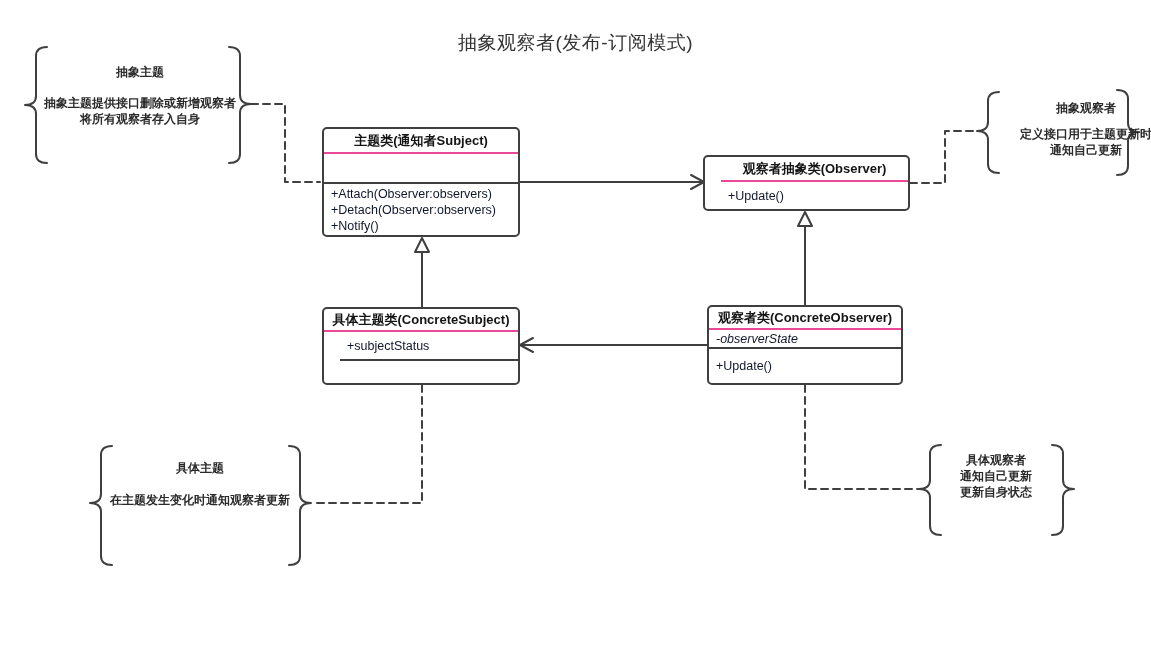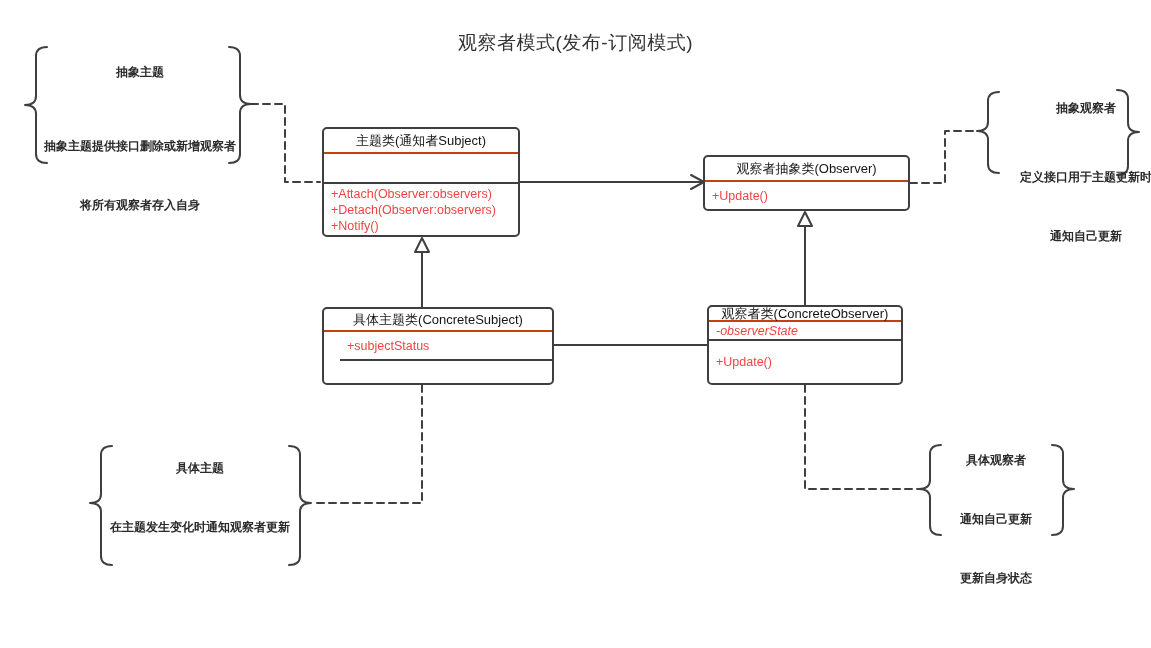--- a/index.html
+++ b/index.html
@@ -12,34 +12,34 @@
   .diagram-title {
     position:absolute; top:30px; left:0; width:100%; text-align:center;
     font-size:19px; color:#333; letter-spacing:0.5px;
   }
 
   .uml-box {
     position:absolute; background:#fff; border:2px solid #3f3f3f; border-radius:5px;
     box-sizing:border-box; display:flex; flex-direction:column;
   }
   .uml-title {
-    border-bottom:2px solid #c2410c; display:flex; align-items:center; justify-content:center;
-    font-weight:normal; font-size:13px; color:#141414; box-sizing:border-box; flex:0 0 auto;
+    border-bottom:2px solid #ec4899; display:flex; align-items:center; justify-content:center;
+    font-weight:bold; font-size:13px; color:#141414; box-sizing:border-box; flex:0 0 auto;
     white-space:nowrap;
   }
   .uml-row {
-    border-bottom:2px solid #3f3f3f; box-sizing:border-box; font-size:12.5px; color:#ef4444;
+    border-bottom:2px solid #3f3f3f; box-sizing:border-box; font-size:12.5px; color:#0f172a;
     display:flex; flex-direction:column; justify-content:center; padding:2px 7px; flex:0 0 auto;
     line-height:16px; white-space:nowrap;
   }
   .uml-row.last { border-bottom:none; flex:1 1 auto; }
 
   .note {
     position:absolute; display:flex; flex-direction:column; text-align:center;
-    font-size:12px; font-weight:bold; color:#2a2a2a;gap:43px;
+    font-size:12px; font-weight:bold; color:#2a2a2a;
   }
   .note .line { line-height:16px; white-space:nowrap; }
 </style>
 </head>
 <body>
 
 <div id="canvas">
 
   <svg id="connector-layer" viewBox="0 0 1151 648" xmlns="http://www.w3.org/2000/svg">
     <g stroke="#3f3f3f" stroke-width="2" fill="none" stroke-linecap="round" stroke-linejoin="round">
@@ -70,49 +70,49 @@
       <path d="M1117 90 Q1128 90 1128 99 L1128 123 Q1128 132 1139 132 Q1128 132 1128 141 L1128 166 Q1128 175 1117 175"></path>
 
       <path d="M112 446 Q101 446 101 455 L101 494 Q101 503 90 503 Q101 503 101 512 L101 556 Q101 565 112 565"></path>
       <path d="M289 446 Q300 446 300 455 L300 494 Q300 503 311 503 Q300 503 300 512 L300 556 Q300 565 289 565"></path>
 
       <path d="M941 445 Q930 445 930 454 L930 480 Q930 489 919 489 Q930 489 930 498 L930 526 Q930 535 941 535"></path>
       <path d="M1052 445 Q1063 445 1063 454 L1063 480 Q1063 489 1074 489 Q1063 489 1063 498 L1063 526 Q1063 535 1052 535"></path>
     </g>
   </svg>
 
-  <div class="diagram-title">观察者模式(发布-订阅模式)</div>
+  <div class="diagram-title">抽象观察者(发布-订阅模式)</div>
 
   <div class="uml-box" style="left:322px; top:127px; width:198px; height:110px;">
     <div class="uml-title" style="height:25px;">主题类(通知者Subject)</div>
     <div class="uml-row" style="height:30px;"></div>
     <div class="uml-row last">
       <div>+Attach(Observer:observers)</div>
       <div>+Detach(Observer:observers)</div>
       <div>+Notify()</div>
     </div>
   </div>
 
-  <div class="uml-box" style="left:703px; top:155px; width:207px; height:56px;">
+  <div class="uml-box" style="left:703px; top:155px; width:207px; height:56px;padding-left:16px;">
     <div class="uml-title" style="height:25px;">观察者抽象类(Observer)</div>
     <div class="uml-row last">
       <div>+Update()</div>
     </div>
   </div>
 
-  <div class="uml-box" style="left:322px; top:307px; width:232px; height:78px;">
+  <div class="uml-box" style="left:322px; top:307px; width:198px; height:78px;">
     <div class="uml-title" style="height:23px;">具体主题类(ConcreteSubject)</div>
     <div class="uml-row" style="height:29px;margin-left:16px;">
       <div>+subjectStatus</div>
     </div>
     <div class="uml-row last"></div>
   </div>
 
   <div class="uml-box" style="left:707px; top:305px; width:196px; height:80px;">
-    <div class="uml-title" style="height:15px;">观察者类(ConcreteObserver)</div>
+    <div class="uml-title" style="height:23px;">观察者类(ConcreteObserver)</div>
     <div class="uml-row" style="height:19px;font-style:italic;">
       <div>-observerState</div>
     </div>
     <div class="uml-row last">
       <div>+Update()</div>
     </div>
   </div>
 
   <div class="note" style="left:38px; top:64px; width:204px;">
     <div class="line" style="margin-bottom:15px;">抽象主题</div>
@@ -120,21 +120,21 @@
     <div class="line" style="margin-bottom:15px;">将所有观察者存入自身</div>
   </div>
 
   <div class="note" style="left:1008px; top:100px; width:156px;">
     <div class="line" style="margin-bottom:10px;">抽象观察者</div>
     <div class="line">定义接口用于主题更新时</div>
     <div class="line">通知自己更新</div>
   </div>
 
   <div class="note" style="left:100px; top:460px; width:200px;">
-    <div class="line" style="margin-bottom:0;">具体主题</div>
+    <div class="line" style="margin-bottom:16px;">具体主题</div>
     <div class="line">在主题发生变化时通知观察者更新</div>
   </div>
 
   <div class="note" style="left:925px; top:452px; width:142px;">
     <div class="line" style="">具体观察者</div>
     <div class="line">通知自己更新</div>
     <div class="line">更新自身状态</div>
   </div>
 
 </div>

